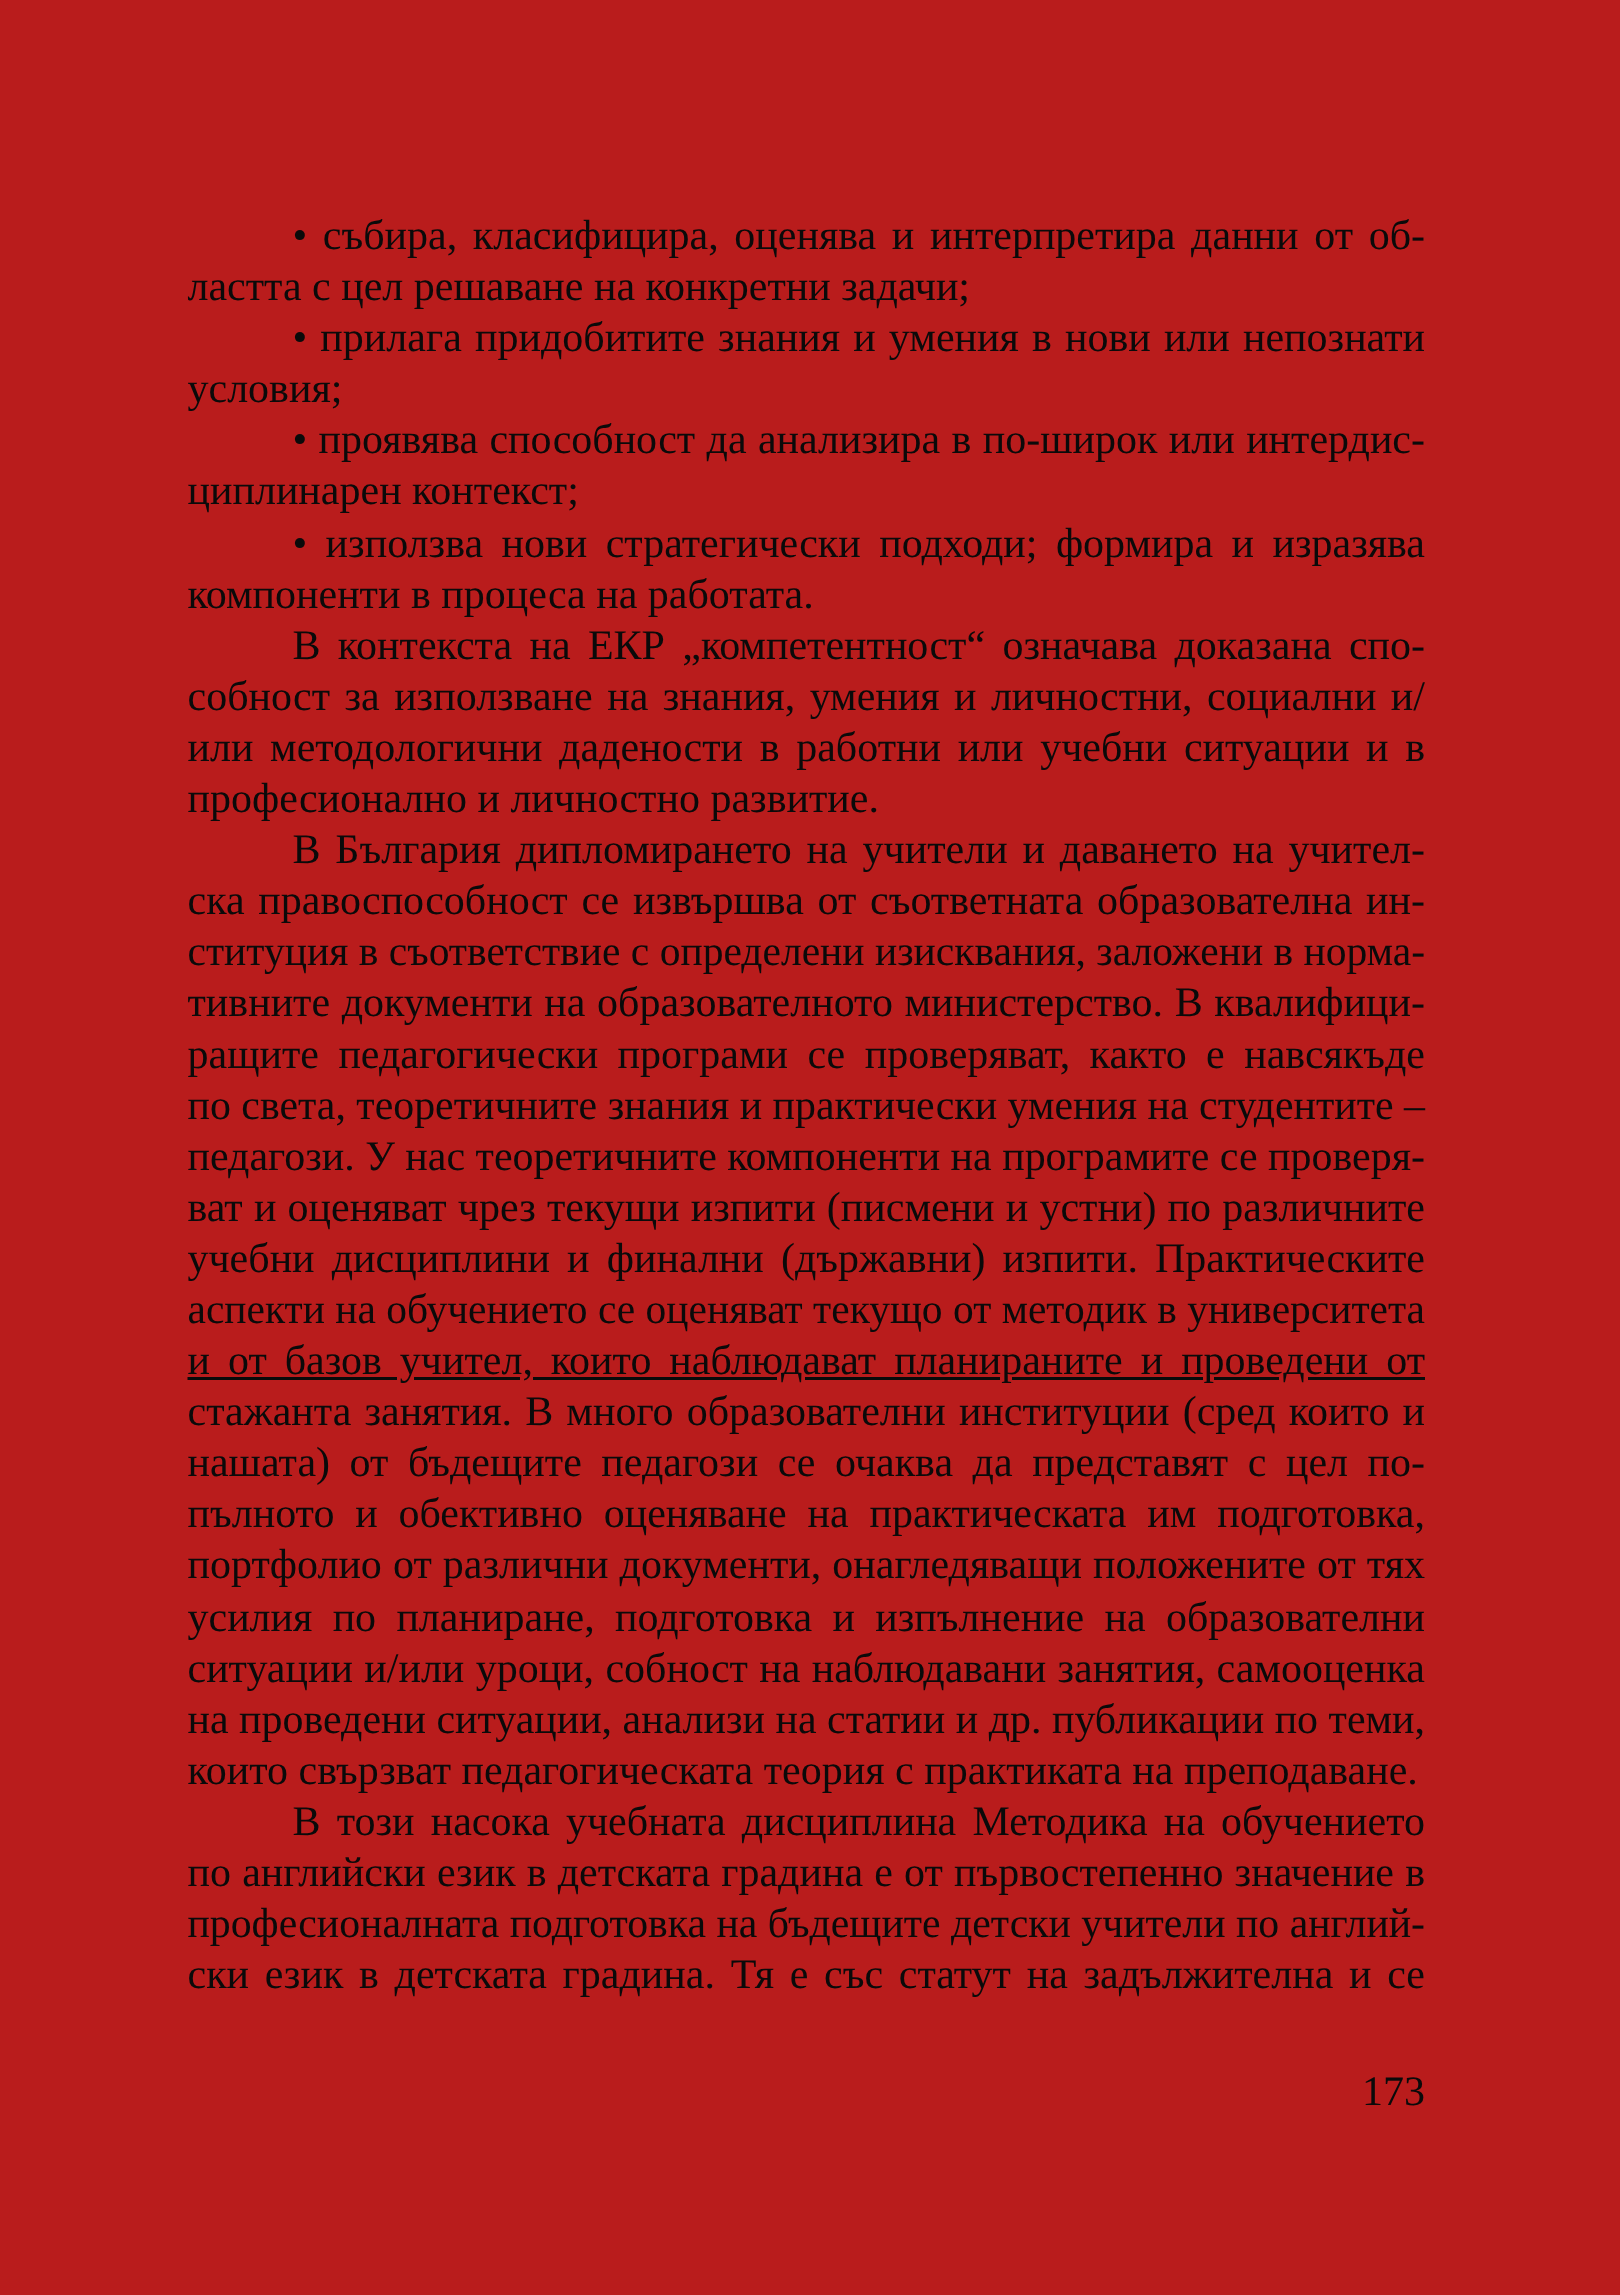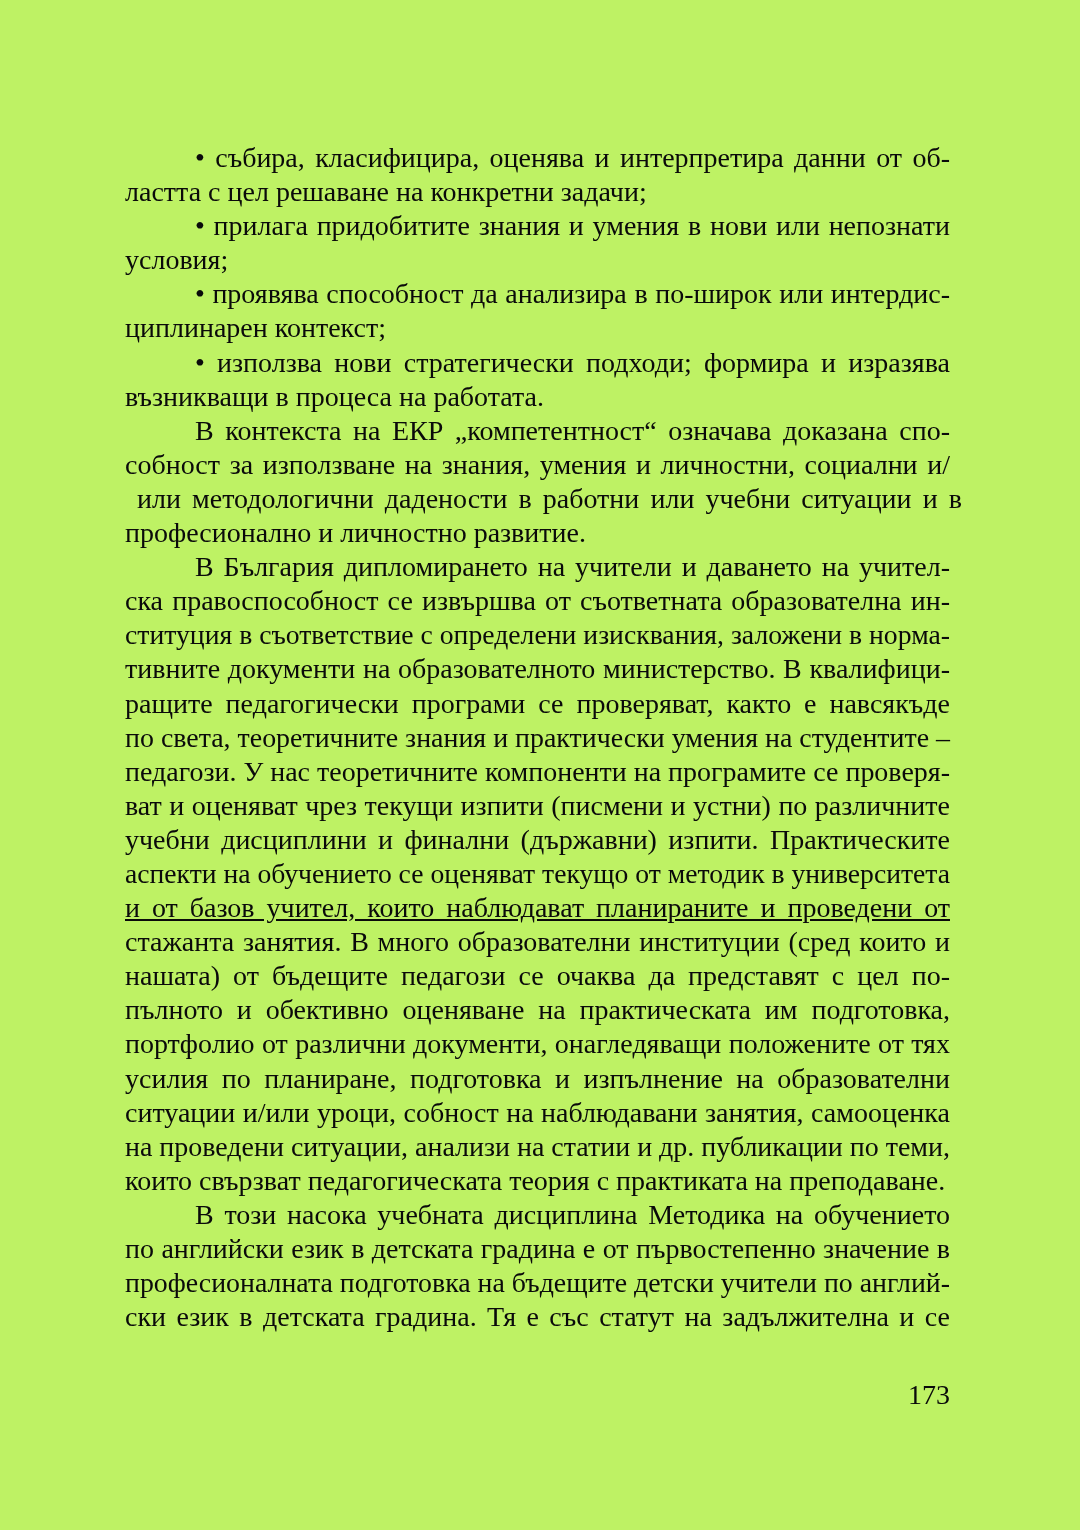--- a/index.html
+++ b/index.html
@@ -1,20 +1,20 @@
 <!DOCTYPE html>
 <html><head>
 <meta charset="utf-8">
 <style>
   html, body { margin: 0; padding: 0; background: #ffffff; }
   .page {
     position: relative;
     width: 1080px;
     height: 1530px;
-    background: #bef264;
+    background: #b91c1c;
     color: #0a0a0a;
     font-family: "Liberation Serif", "DejaVu Serif", serif;
     overflow: hidden;
   }
   .text-block {
     position: absolute;
     left: 125px;
     top: 141px;
     width: 825px;
   }
@@ -46,24 +46,24 @@
 
 <div class="page">
   <div class="text-block">
     <div class="ln ind just"><span class="t" style="word-spacing: 3.42383px;">• събира, класифицира, оценява и интерпретира данни от об-</span></div>
     <div class="ln last"><span class="t">ластта с цел решаване на конкретни задачи;</span></div>
     <div class="ln ind just"><span class="t" style="word-spacing: 1.77083px;">• прилага придобитите знания и умения в нови или непознати</span></div>
     <div class="ln last"><span class="t">условия;</span></div>
     <div class="ln ind just"><span class="t" style="word-spacing: 0.583984px;">• проявява способност да анализира в по-широк или интердис-</span></div>
     <div class="ln last"><span class="t">циплинарен контекст;</span></div>
     <div class="ln ind just"><span class="t" style="word-spacing: 5.26786px;">• използва нови стратегически подходи; формира и изразява</span></div>
-    <div class="ln last"><span class="t">възникващи в процеса на работата.</span></div>
+    <div class="ln last"><span class="t">компоненти в процеса на работата.</span></div>
     <div class="ln ind just"><span class="t" style="word-spacing: 4.5558px;">В контекста на ЕКР „компетентност“ означава доказана спо-</span></div>
     <div class="ln just"><span class="t" style="word-spacing: 2.625px;">собност за използване на знания, умения и личностни, социални и/</span></div>
-    <div class="ln just"><span class="t" style="word-spacing: 4.10069px; margin-left: 12px;">или методологични дадености в работни или учебни ситуации и в</span></div>
+    <div class="ln just"><span class="t" style="word-spacing: 4.10069px;">или методологични дадености в работни или учебни ситуации и в</span></div>
     <div class="ln last"><span class="t">професионално и личностно развитие.</span></div>
     <div class="ln ind just"><span class="t" style="word-spacing: 2.89844px;">В България дипломирането на учители и даването на учител-</span></div>
     <div class="ln just"><span class="t" style="word-spacing: 2.15402px;">ска правоспособност се извършва от съответната образователна ин-</span></div>
     <div class="ln just"><span class="t" style="transform: scaleX(0.989357);">ституция в съответствие с определени изисквания, заложени в норма-</span></div>
     <div class="ln just"><span class="t" style="word-spacing: 0.697917px;">тивните документи на образователното министерство. В квалифици-</span></div>
     <div class="ln just"><span class="t" style="word-spacing: 5.95089px;">ращите педагогически програми се проверяват, както е навсякъде</span></div>
     <div class="ln just"><span class="t" style="transform: scaleX(0.997054);">по света, теоретичните знания и практически умения на студентите –</span></div>
     <div class="ln just"><span class="t" style="transform: scaleX(0.999073);">педагози. У нас теоретичните компоненти на програмите се проверя-</span></div>
     <div class="ln just"><span class="t" style="word-spacing: 0.467187px;">ват и оценяват чрез текущи изпити (писмени и устни) по различните</span></div>
     <div class="ln just"><span class="t" style="word-spacing: 4.40885px;">учебни дисциплини и финални (държавни) изпити. Практическите</span></div>

